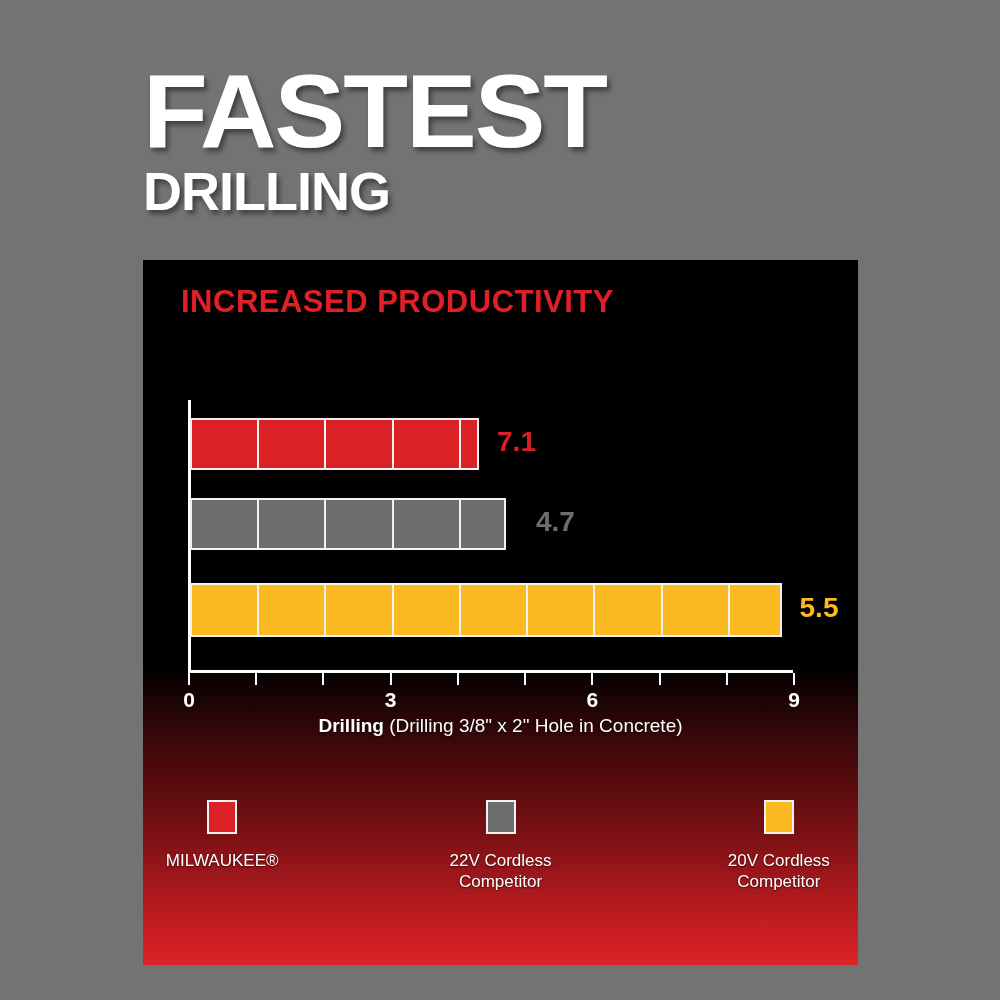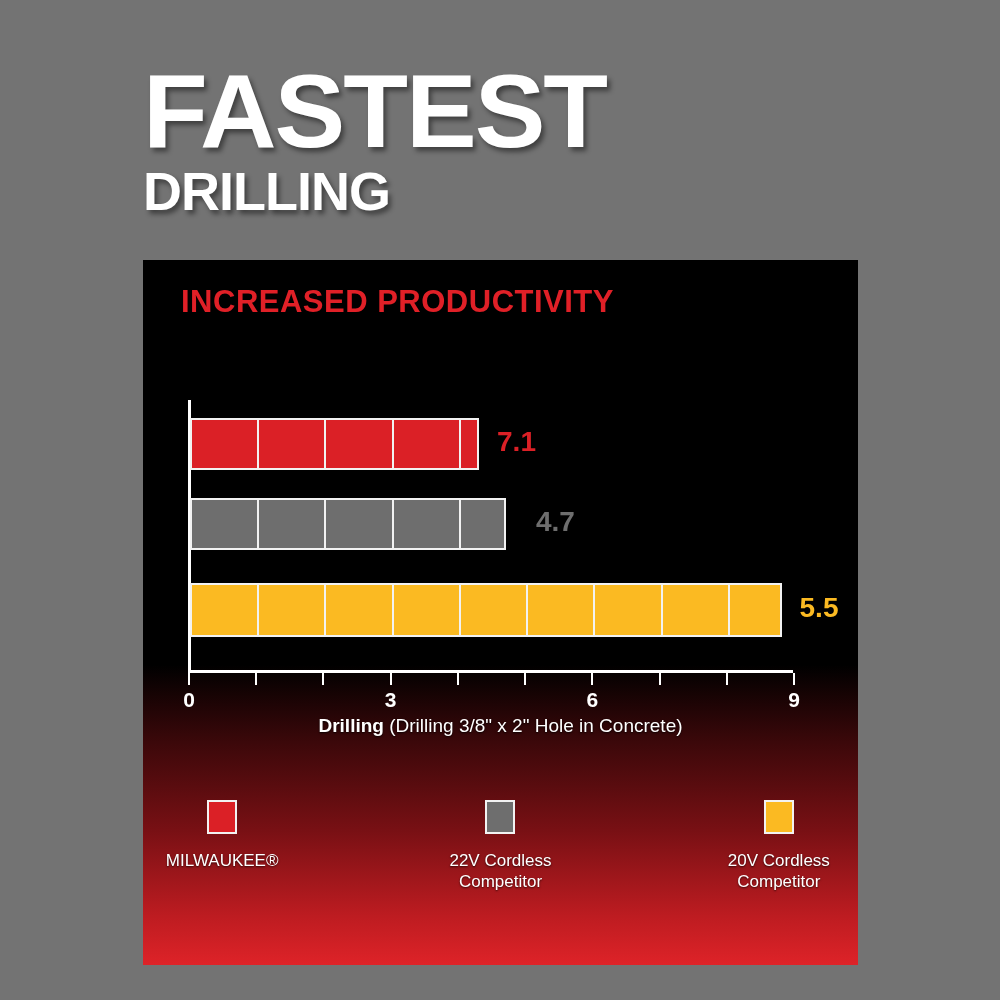--- a/index.html
+++ b/index.html
@@ -171,21 +171,21 @@
     font-weight: bold;
   }
 
   
   .legend {
     position: absolute;
     left: 0;
     right: 0;
     top: 540px;
     display: flex;
-    justify-content: flex-start;
+    justify-content: flex-end;
     gap: 120px;
   }
   .legend-item {
     width: 160px;
     display: flex;
     flex-direction: column;
     align-items: center;
   }
   .legend-swatch {
     width: 30px;

